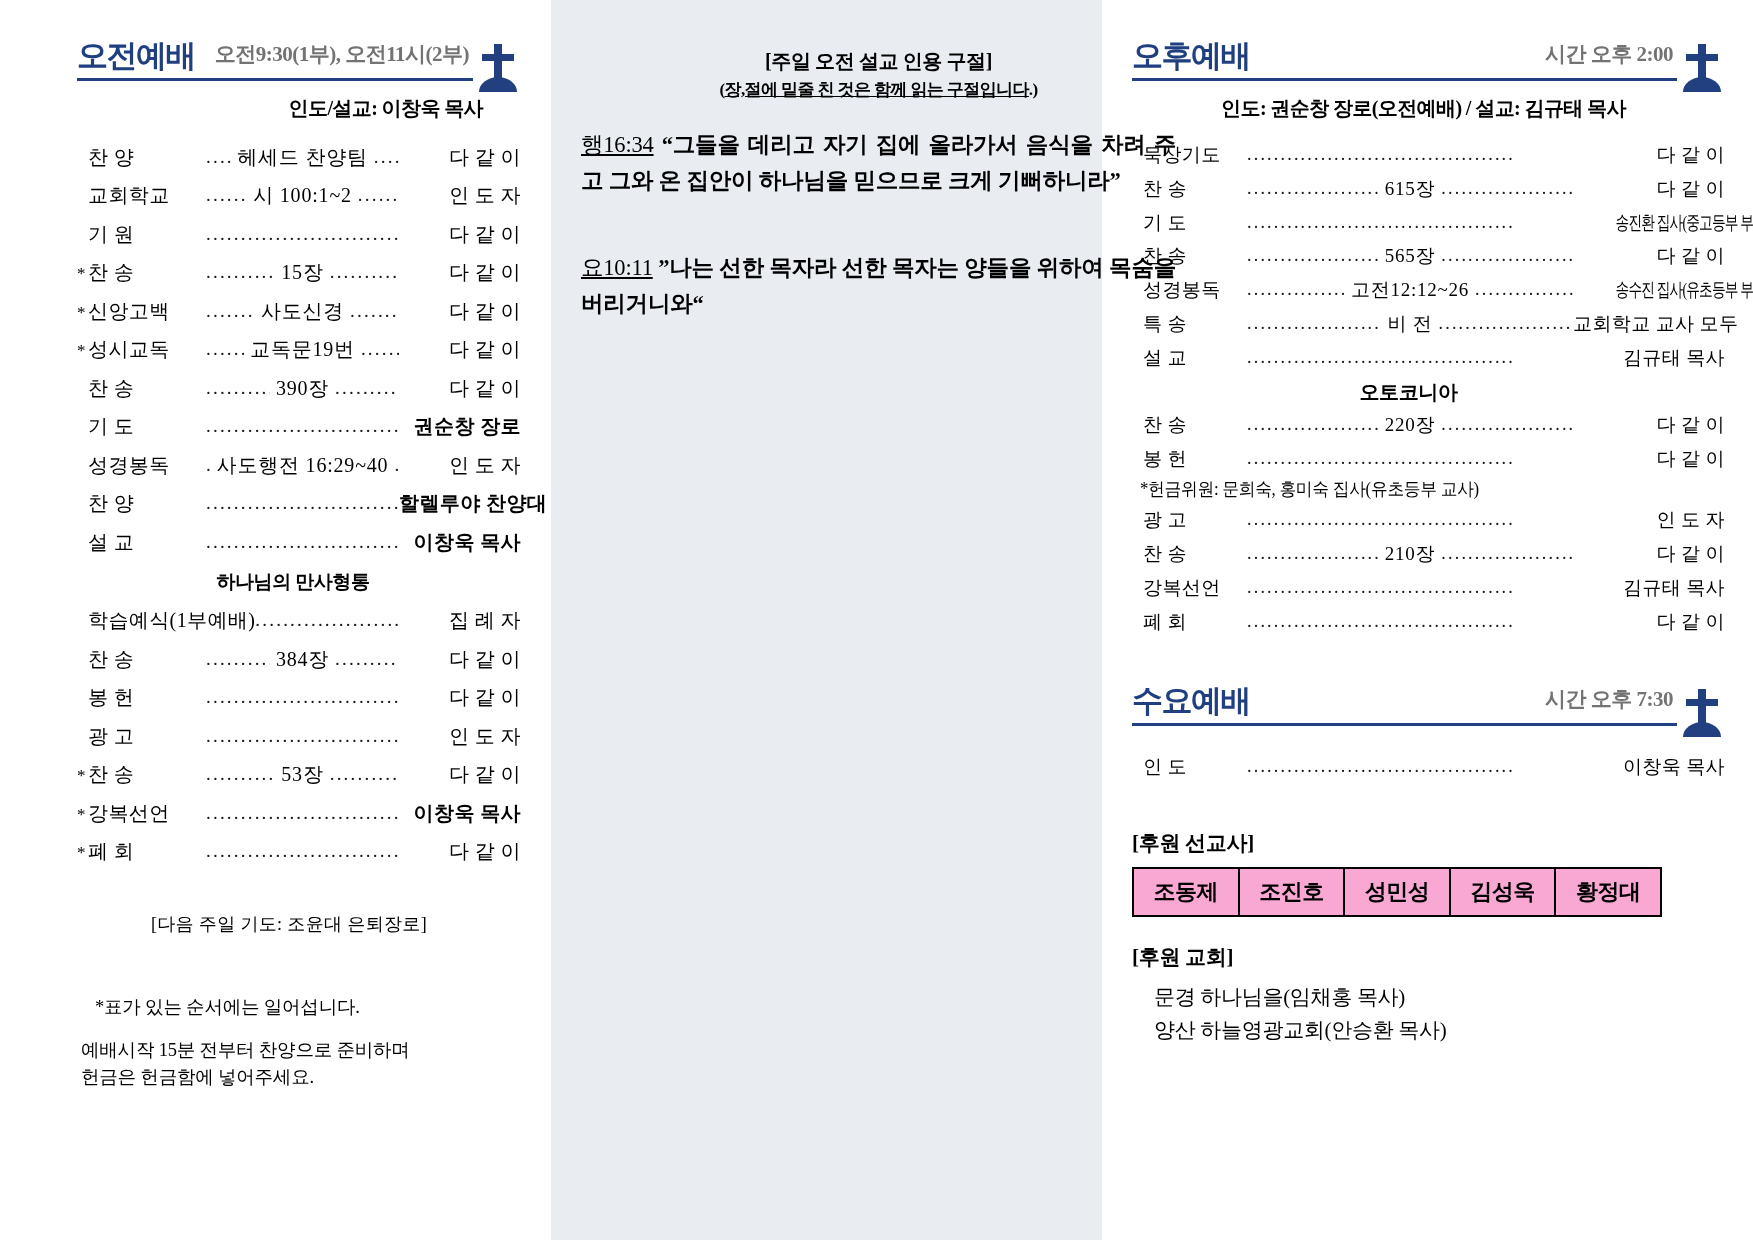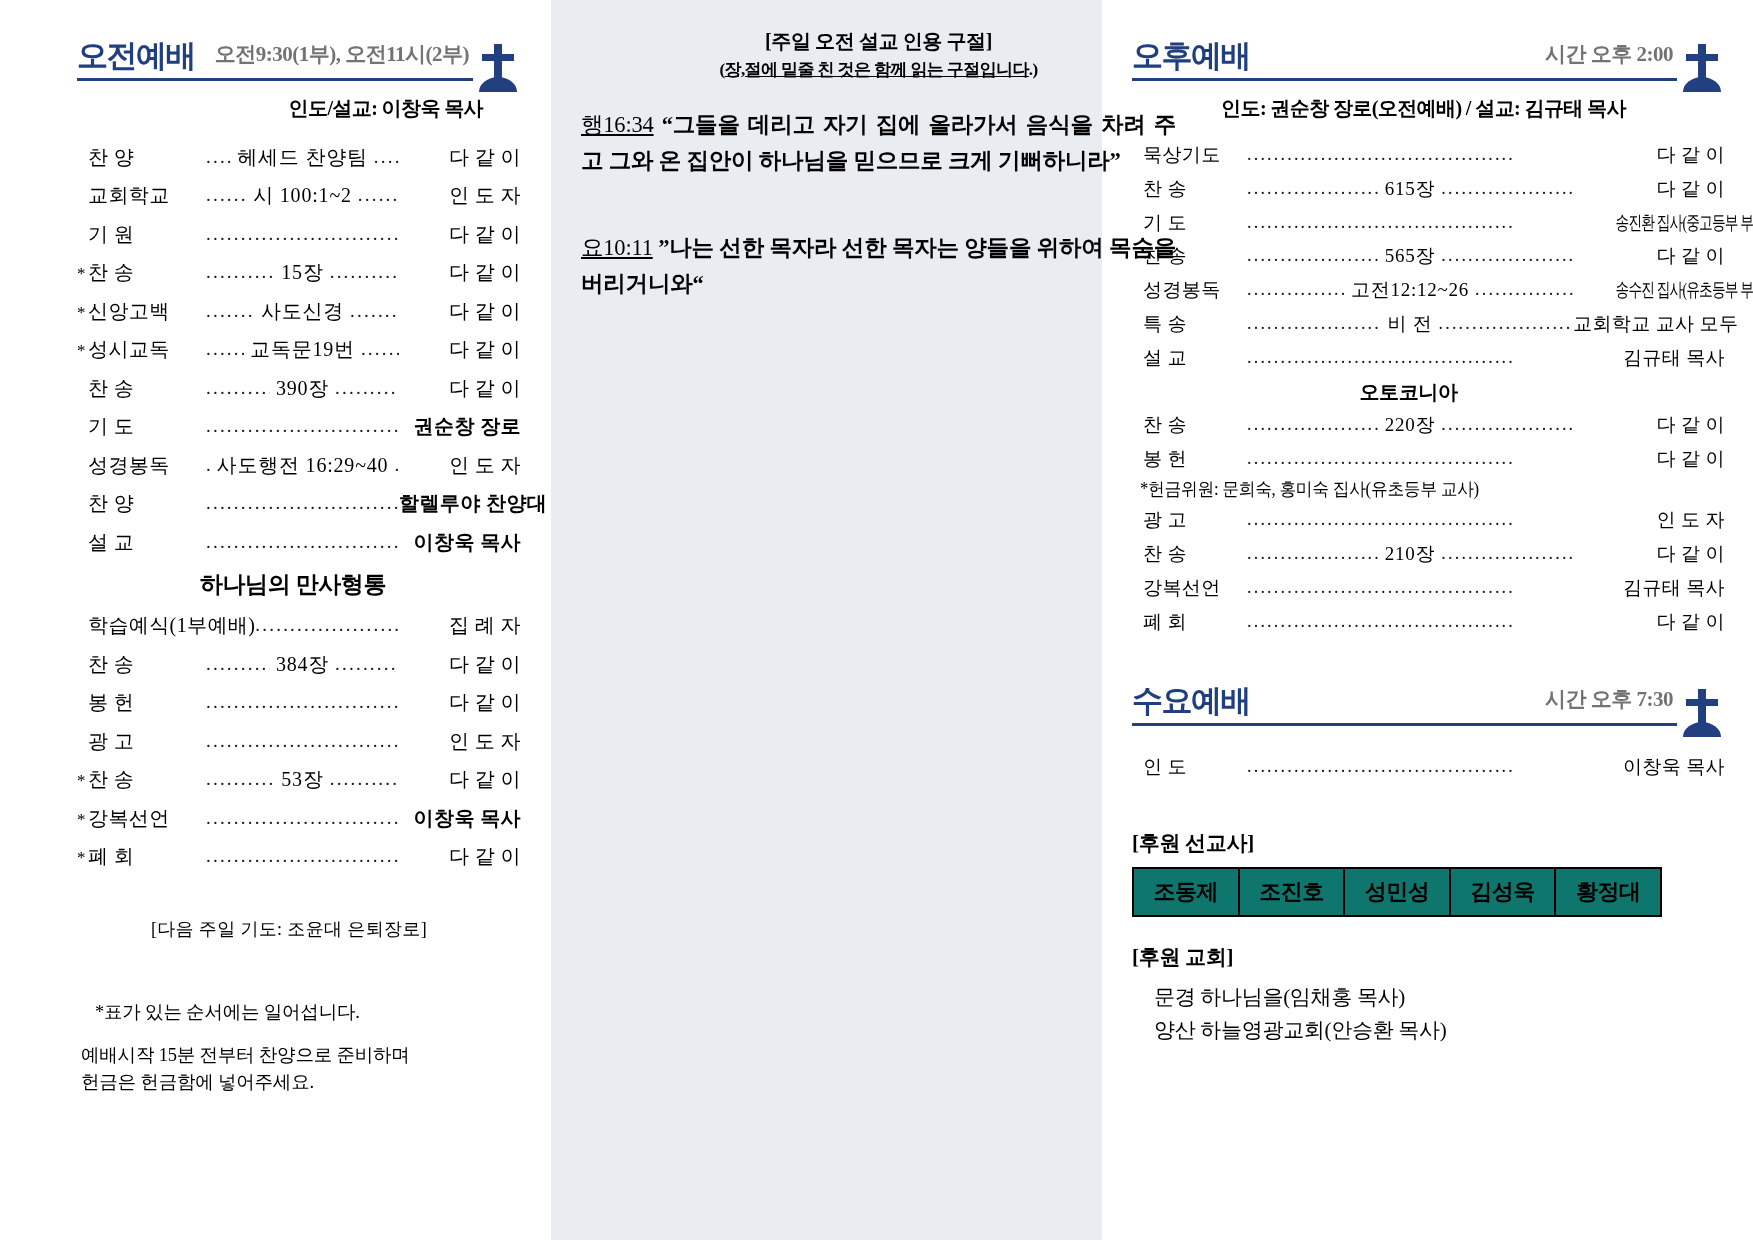--- a/index.html
+++ b/index.html
@@ -30,21 +30,21 @@
     background: #e9edf2;
   }
 
   
   .col {
     position: absolute;
     top: 0;
     box-sizing: border-box;
   }
   .col-left  { left: 0px;    width: 519px;  padding: 40px 30px 0 45px; }
-  .col-mid   { left: 519px;  width: 655px;  padding: 28px 30px 0 30px; }
+  .col-mid   { left: 519px;  width: 655px;  padding: 48px 30px 0 30px; }
   .col-right { left: 1070px; width: 683px;  padding: 40px 60px 0 30px; }
 
   
   .svc-head {
     position: relative;
     margin-bottom: 6px;
   }
   .svc-head-row {
     display: flex;
     align-items: flex-end;
@@ -152,21 +152,21 @@
   
   .col-right .row { font-size: 19px; line-height: 1.78; }
   .col-right .row .label { width: 104px; }
   .col-right .row .who   { width: 152px; }
   .col-right .dots { font-size: 18px; }
 
   
   .section-title {
     text-align: center;
     font-weight: bold;
-    font-size: 23px;
+    font-size: 19px;
     letter-spacing: -0.4px;
     margin: 8px 0 6px 0;
     padding-right: 12px;
   }
   .col-right .section-title { font-size: 20px; margin: 4px 0 2px 0; padding-right: 40px; }
 
   .note-line {
     font-size: 18px;
     letter-spacing: -0.3px;
     margin: 2px 0 2px 8px;
@@ -239,21 +239,21 @@
     table-layout: fixed;
   }
   table.mission td {
     border: 2px solid #000;
     text-align: center;
     font-weight: bold;
     letter-spacing: -0.5px;
     padding: 3px 0;
   }
   table.mission tr.head td {
-    background: #0f766e;
+    background: #f9a8d4;
     font-size: 22px;
     height: 40px;
   }
   table.mission tr.body td {
     font-size: 21px;
     height: 56px;
     line-height: 1.08;
   }
   .support-churches {
     margin-top: 26px;

